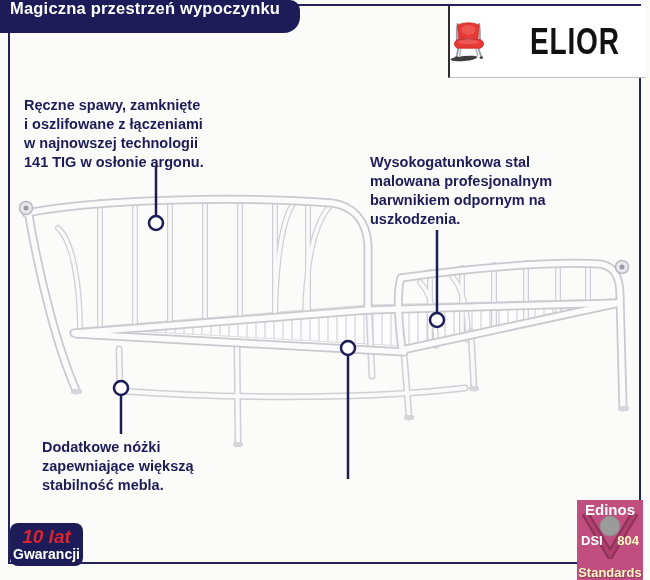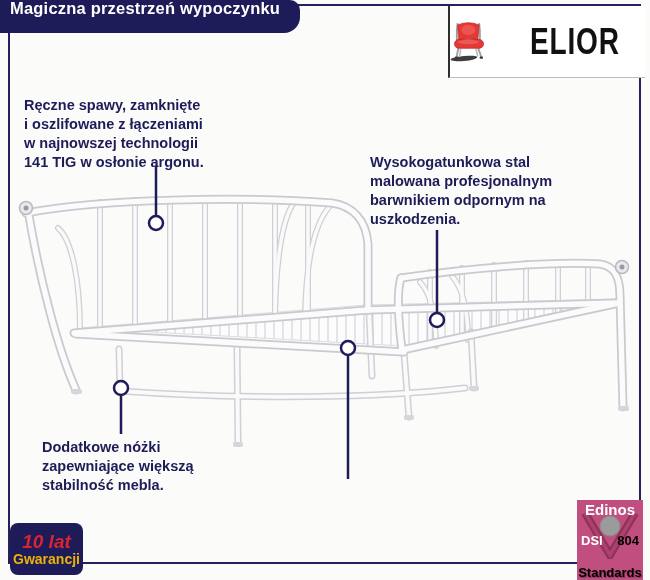--- a/index.html
+++ b/index.html
@@ -29,32 +29,32 @@
   .co1{left:24px;top:96px;}
   .co2{left:370px;top:153px;}
   .co3{left:42px;top:438px;}
   .co4{left:280px;top:482px;}
 
   
   .layer{position:absolute;left:0;top:0;z-index:10;pointer-events:none;}
   .bed-layer{z-index:5;}
 
   
-  .warranty{position:absolute;left:10px;top:523px;width:73px;height:52px;background:#1e1c58;
+  .warranty{position:absolute;left:10px;top:523px;width:73px;height:43px;background:#1e1c58;
             border-radius:8px;z-index:40;display:flex;flex-direction:column;align-items:center;justify-content:center;text-align:right;}
   .warranty .w1{color:#d9252f;font-weight:bold;font-style:italic;font-size:19px;line-height:20px;}
-  .warranty .w2{color:#eab308;font-weight:bold;font-size:14px;line-height:15px;}
+  .warranty .w2{color:#ffffff;font-weight:bold;font-size:14px;line-height:15px;}
 
   
   .edinos{position:absolute;left:577px;top:500px;width:66px;height:82px;background:#c04f80;z-index:40;overflow:hidden;}
   .edinos .e-brand{position:absolute;left:0;right:0;top:1px;text-align:center;color:#ffffff;
                    font-weight:bold;font-size:15px;z-index:3;}
   .edinos .e-dsi{position:absolute;left:4px;top:33px;color:#ffffff;font-weight:bold;font-size:13px;z-index:3;}
-  .edinos .e-804{position:absolute;right:4px;top:33px;color:#000000;font-weight:bold;font-size:13px;z-index:3;}
-  .edinos .e-std{position:absolute;left:0;right:0;bottom:2px;text-align:center;color:#000000;
+  .edinos .e-804{position:absolute;right:4px;top:33px;color:#fef9c3;font-weight:bold;font-size:13px;z-index:3;}
+  .edinos .e-std{position:absolute;left:0;right:0;bottom:2px;text-align:center;color:#fef9c3;
                  font-weight:bold;font-size:13px;z-index:4;text-shadow:1px 1px 0 #8c3359;}
   .edinos svg{position:absolute;left:0;top:13px;z-index:1;}
 </style>
 </head>
 <body>
 
 <div class="page">
 
   <div class="frame"></div>
 

